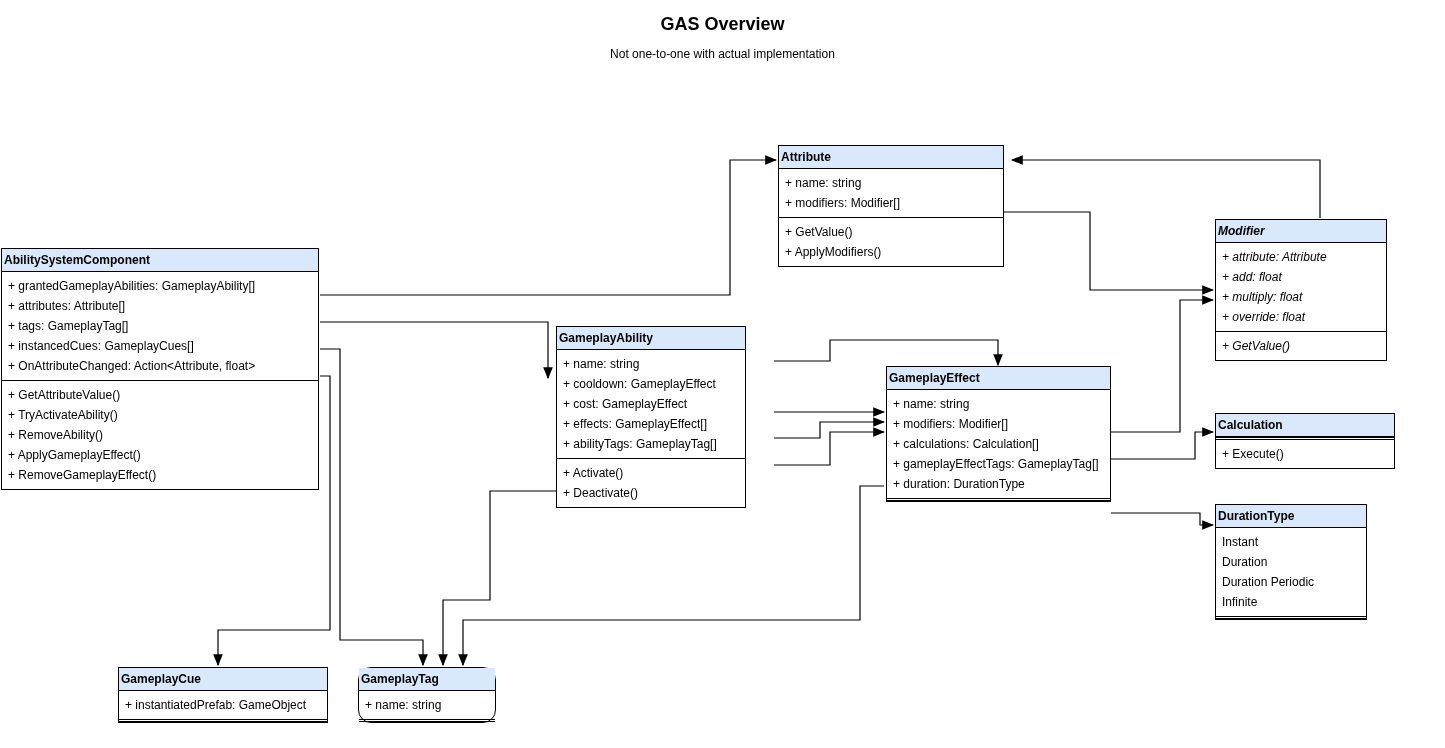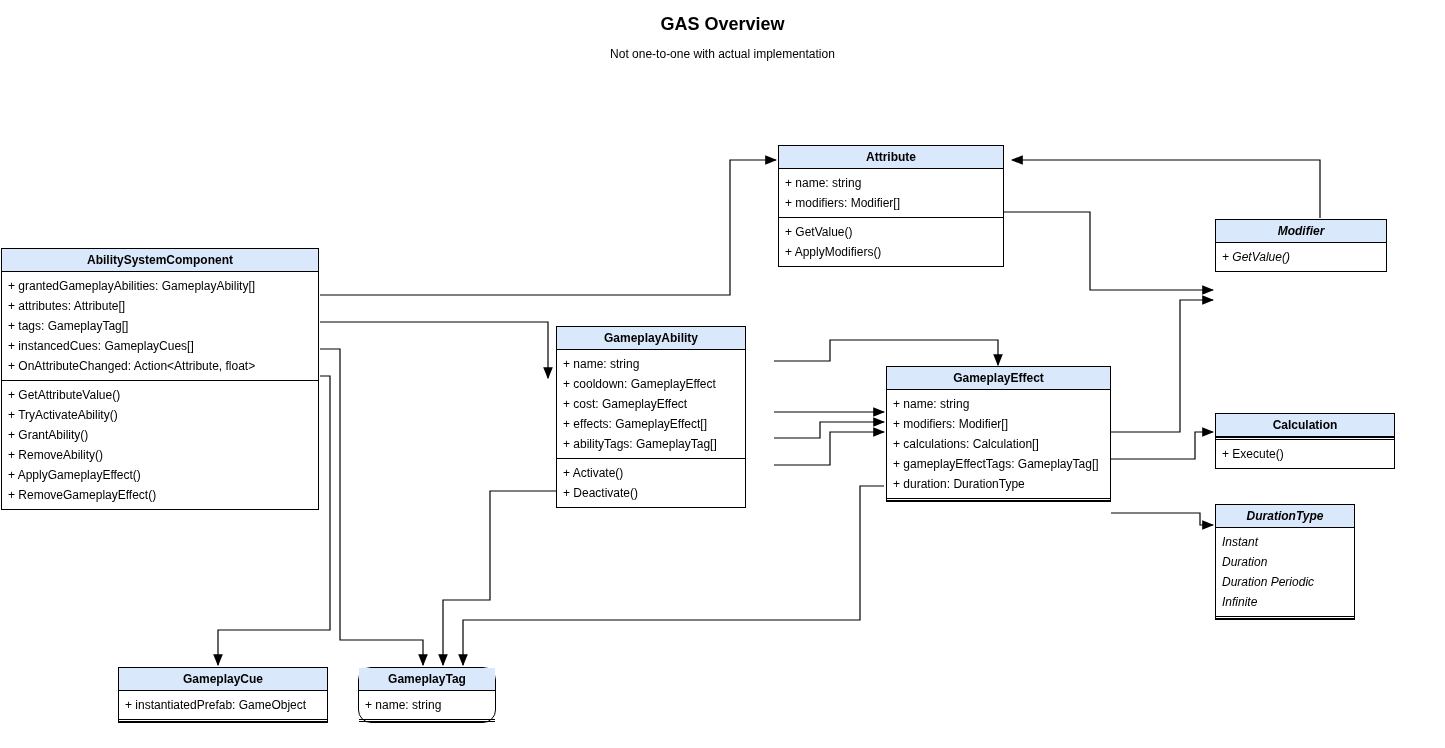--- a/index.html
+++ b/index.html
@@ -30,21 +30,20 @@
   }
   .class-box {
     position: absolute;
     border: 1px solid #000;
     background: #fff;
     font-size: 12px;
   }
   .class-title {
     background: #dae8fc;
     border-bottom: 1px solid #000;
-    text-align: center;
     font-weight: bold;
     padding: 4px 2px;
     font-size: 12px;
   }
   .section {
     padding: 4px 6px;
   }
   .section + .section {
     border-top: 1px solid #000;
   }
@@ -114,41 +113,46 @@
   <div class="section">
     <div>+ grantedGameplayAbilities: GameplayAbility[]</div>
     <div>+ attributes: Attribute[]</div>
     <div>+ tags: GameplayTag[]</div>
     <div>+ instancedCues: GameplayCues[]</div>
     <div>+ OnAttributeChanged: Action&lt;Attribute, float&gt;</div>
   </div>
   <div class="section">
     <div>+ GetAttributeValue()</div>
     <div>+ TryActivateAbility()</div>
-    <div>+ GrantAbility()</div>
     <div>+ RemoveAbility()</div>
     <div>+ ApplyGameplayEffect()</div>
     <div>+ RemoveGameplayEffect()</div>
   </div>
 </div>
 
 <div class="class-box" style="left:778px; top:145px; width:226px;">
   <div class="class-title">Attribute</div>
   <div class="section">
     <div>+ name: string</div>
     <div>+ modifiers: Modifier[]</div>
   </div>
   <div class="section">
     <div>+ GetValue()</div>
     <div>+ ApplyModifiers()</div>
   </div>
 </div>
 
 <div class="class-box" style="left:1215px; top:219px; width:172px;font-style:italic;">
   <div class="class-title">Modifier</div>
+  <div class="section">
+    <div>+ attribute: Attribute</div>
+    <div>+ add: float</div>
+    <div>+ multiply: float</div>
+    <div>+ override: float</div>
+  </div>
   <div class="section">
     <div>+ GetValue()</div>
   </div>
 </div>
 
 <div class="class-box" style="left:556px; top:326px; width:190px;">
   <div class="class-title">GameplayAbility</div>
   <div class="section">
     <div>+ name: string</div>
     <div>+ cooldown: GameplayEffect</div>
@@ -175,21 +179,21 @@
 </div>
 
 <div class="class-box" style="left:1215px; top:413px; width:180px;">
   <div class="class-title">Calculation</div>
   <div class="double-line"></div>
   <div class="section">
     <div>+ Execute()</div>
   </div>
 </div>
 
-<div class="class-box" style="left:1215px; top:504px; width:140px;font-style:italic;">
+<div class="class-box" style="left:1215px; top:504px; width:152px;">
   <div class="class-title">DurationType</div>
   <div class="section">
     <div>Instant</div>
     <div>Duration</div>
     <div>Duration Periodic</div>
     <div>Infinite</div>
   </div>
   <div class="double-line"></div>
 </div>
 

